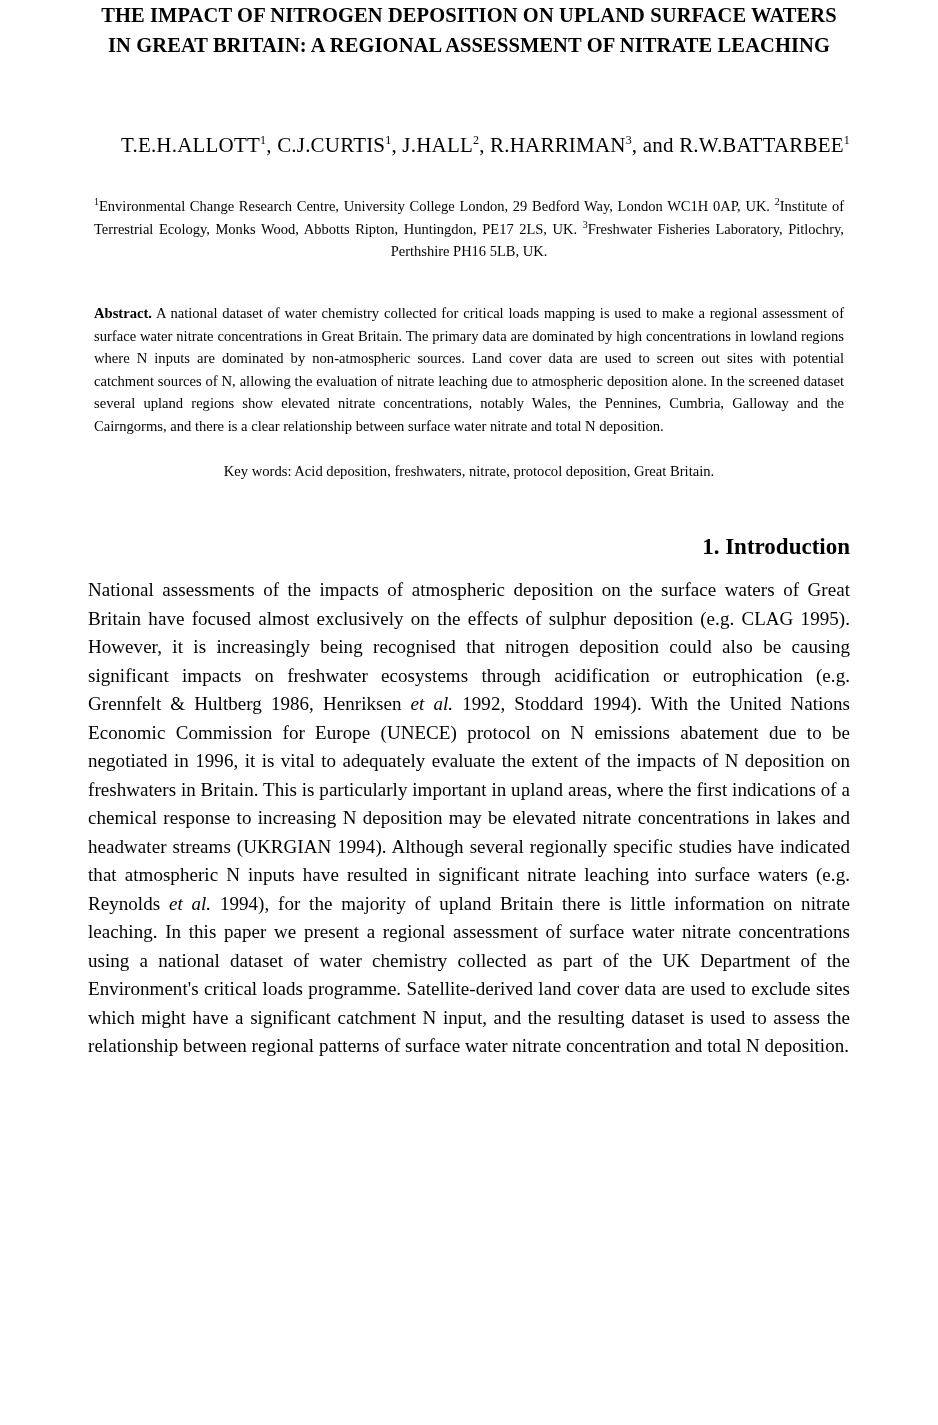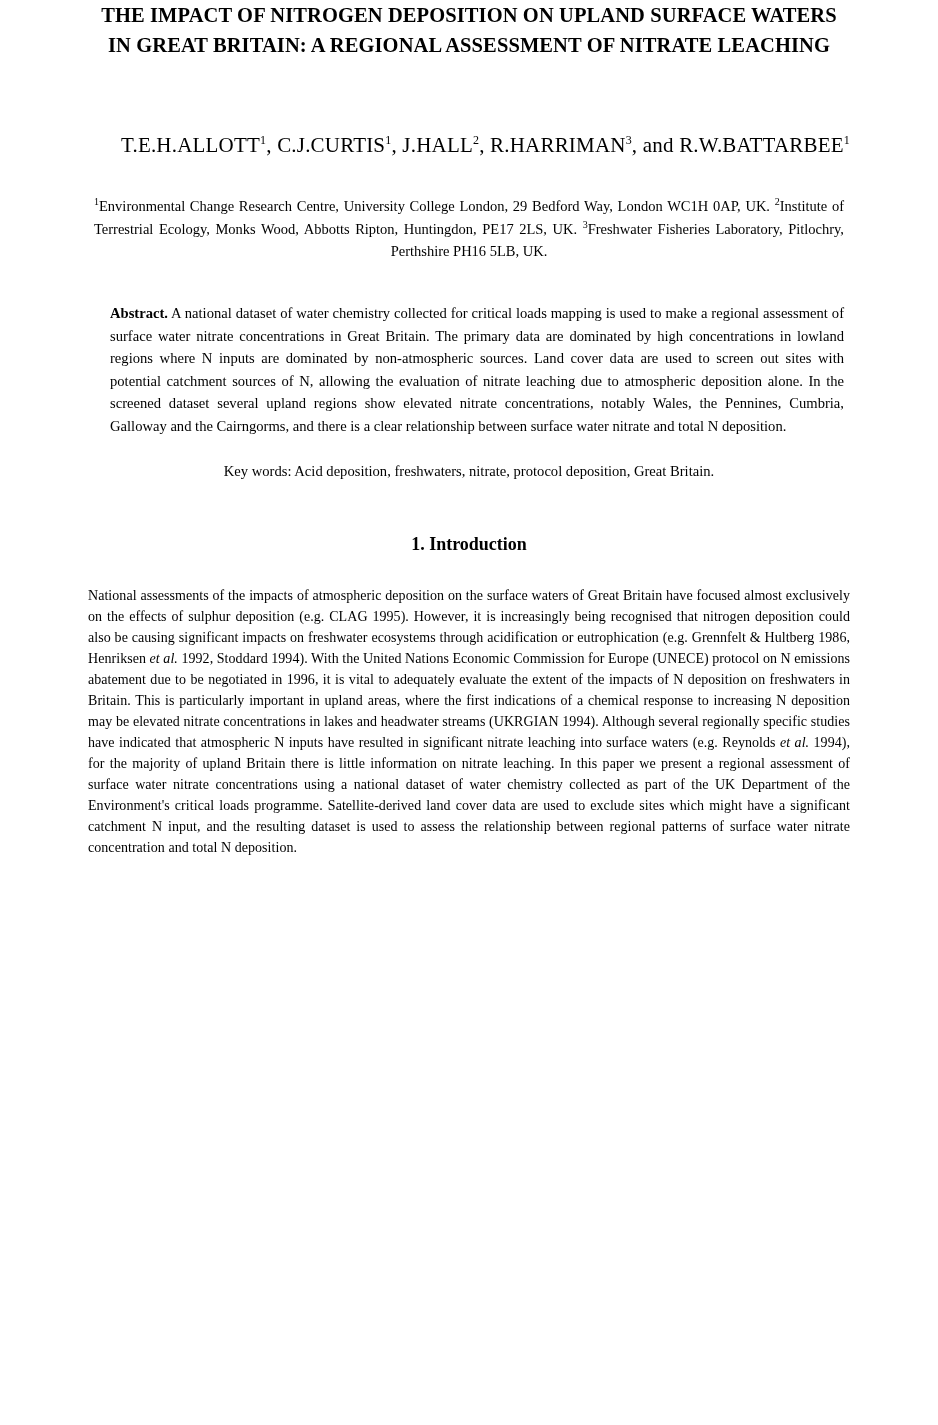--- a/index.html
+++ b/index.html
@@ -51,39 +51,38 @@
   .affiliation sup {
     font-size: 10px;
     vertical-align: super;
   }
   .abstract {
     margin-top: 40px;
     font-size: 14.6px;
     line-height: 1.54;
     text-align: justify;
     padding: 0 6px;
-    margin-left: 16px;
   }
   .abstract .lead {
     font-weight: bold;
   }
   .keywords {
     margin-top: 26px;
     font-size: 14.6px;
     text-align: center;
   }
   .section-heading {
     margin-top: 54px;
-    text-align: center;
-    font-size: 18px;
+    text-align: right;
+    font-size: 23px;
     font-weight: bold;
   }
   .body-text {
-    margin-top: 30px;
-    font-size: 14px;
+    margin-top: 16px;
+    font-size: 19px;
     line-height: 1.5;
     text-align: justify;
     letter-spacing: 0.05px;
   }
   .body-text i {
     font-style: italic;
   }
 </style>
 </head>
 <body>

